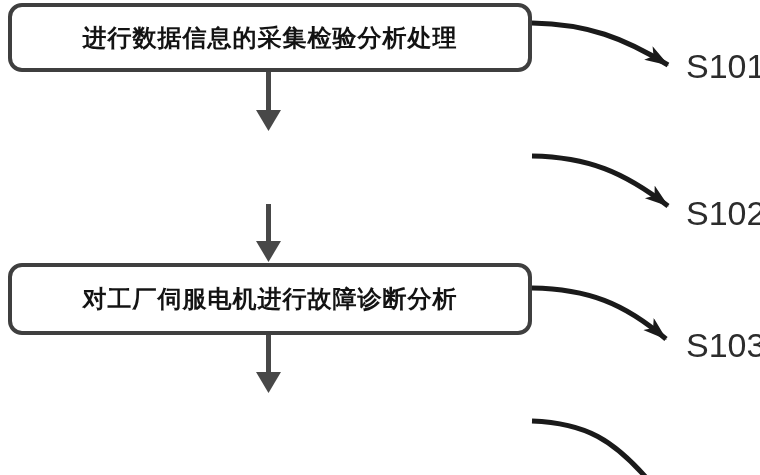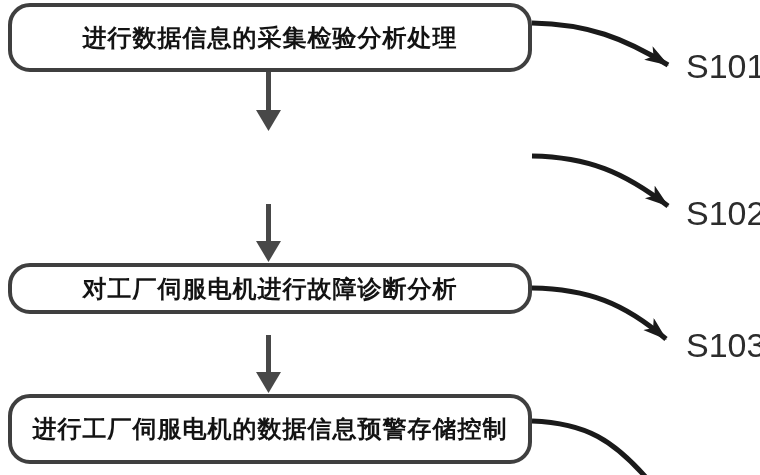--- a/index.html
+++ b/index.html
@@ -22,28 +22,28 @@
     width: 760px;
     height: 475px;
   }
   .flow-box {
     position: absolute;
     left: 8px;
     width: 524px;
     box-sizing: border-box;
     background: #ffffff;
     border: 4px solid #3f3f3f;
-    border-radius: 22px;
+    border-radius: 14px;
     display: flex;
     align-items: center;
     justify-content: center;
   }
   .box-1 { top: 3px;   height: 69px; }
   .box-2 { top: 132px; height: 72px; }
-  .box-3 { top: 263px; height: 51px; }
+  .box-3 { top: 263px; height: 72px; }
   .box-4 { top: 394px; height: 70px; }
   .box-text {
     font-size: 24px;
     font-weight: 700;
     letter-spacing: 1px;
     color: #131313;
     white-space: nowrap;
   }
   .step-label {
     position: absolute;
@@ -102,21 +102,18 @@
     <path class="callout" d="M532,288 C588,289 624,303 666,339" marker-end="url(#dart)"></path>
     <path class="callout" d="M532,421 C586,423 614,440 650,482"></path>
   </svg>
 
   <div class="flow-box box-1">
     <span class="box-text">进行数据信息的采集检验分析处理</span>
   </div>
   <div class="flow-box box-3">
     <span class="box-text">对工厂伺服电机进行故障诊断分析</span>
   </div>
-  <div class="flow-box box-4">
-    <span class="box-text">进行工厂伺服电机的数据信息预警存储控制</span>
-  </div>
 
   <div class="step-label label-1">S101</div>
   <div class="step-label label-2">S102</div>
   <div class="step-label label-3">S103</div>
 
 </div>
 
 </body></html>

